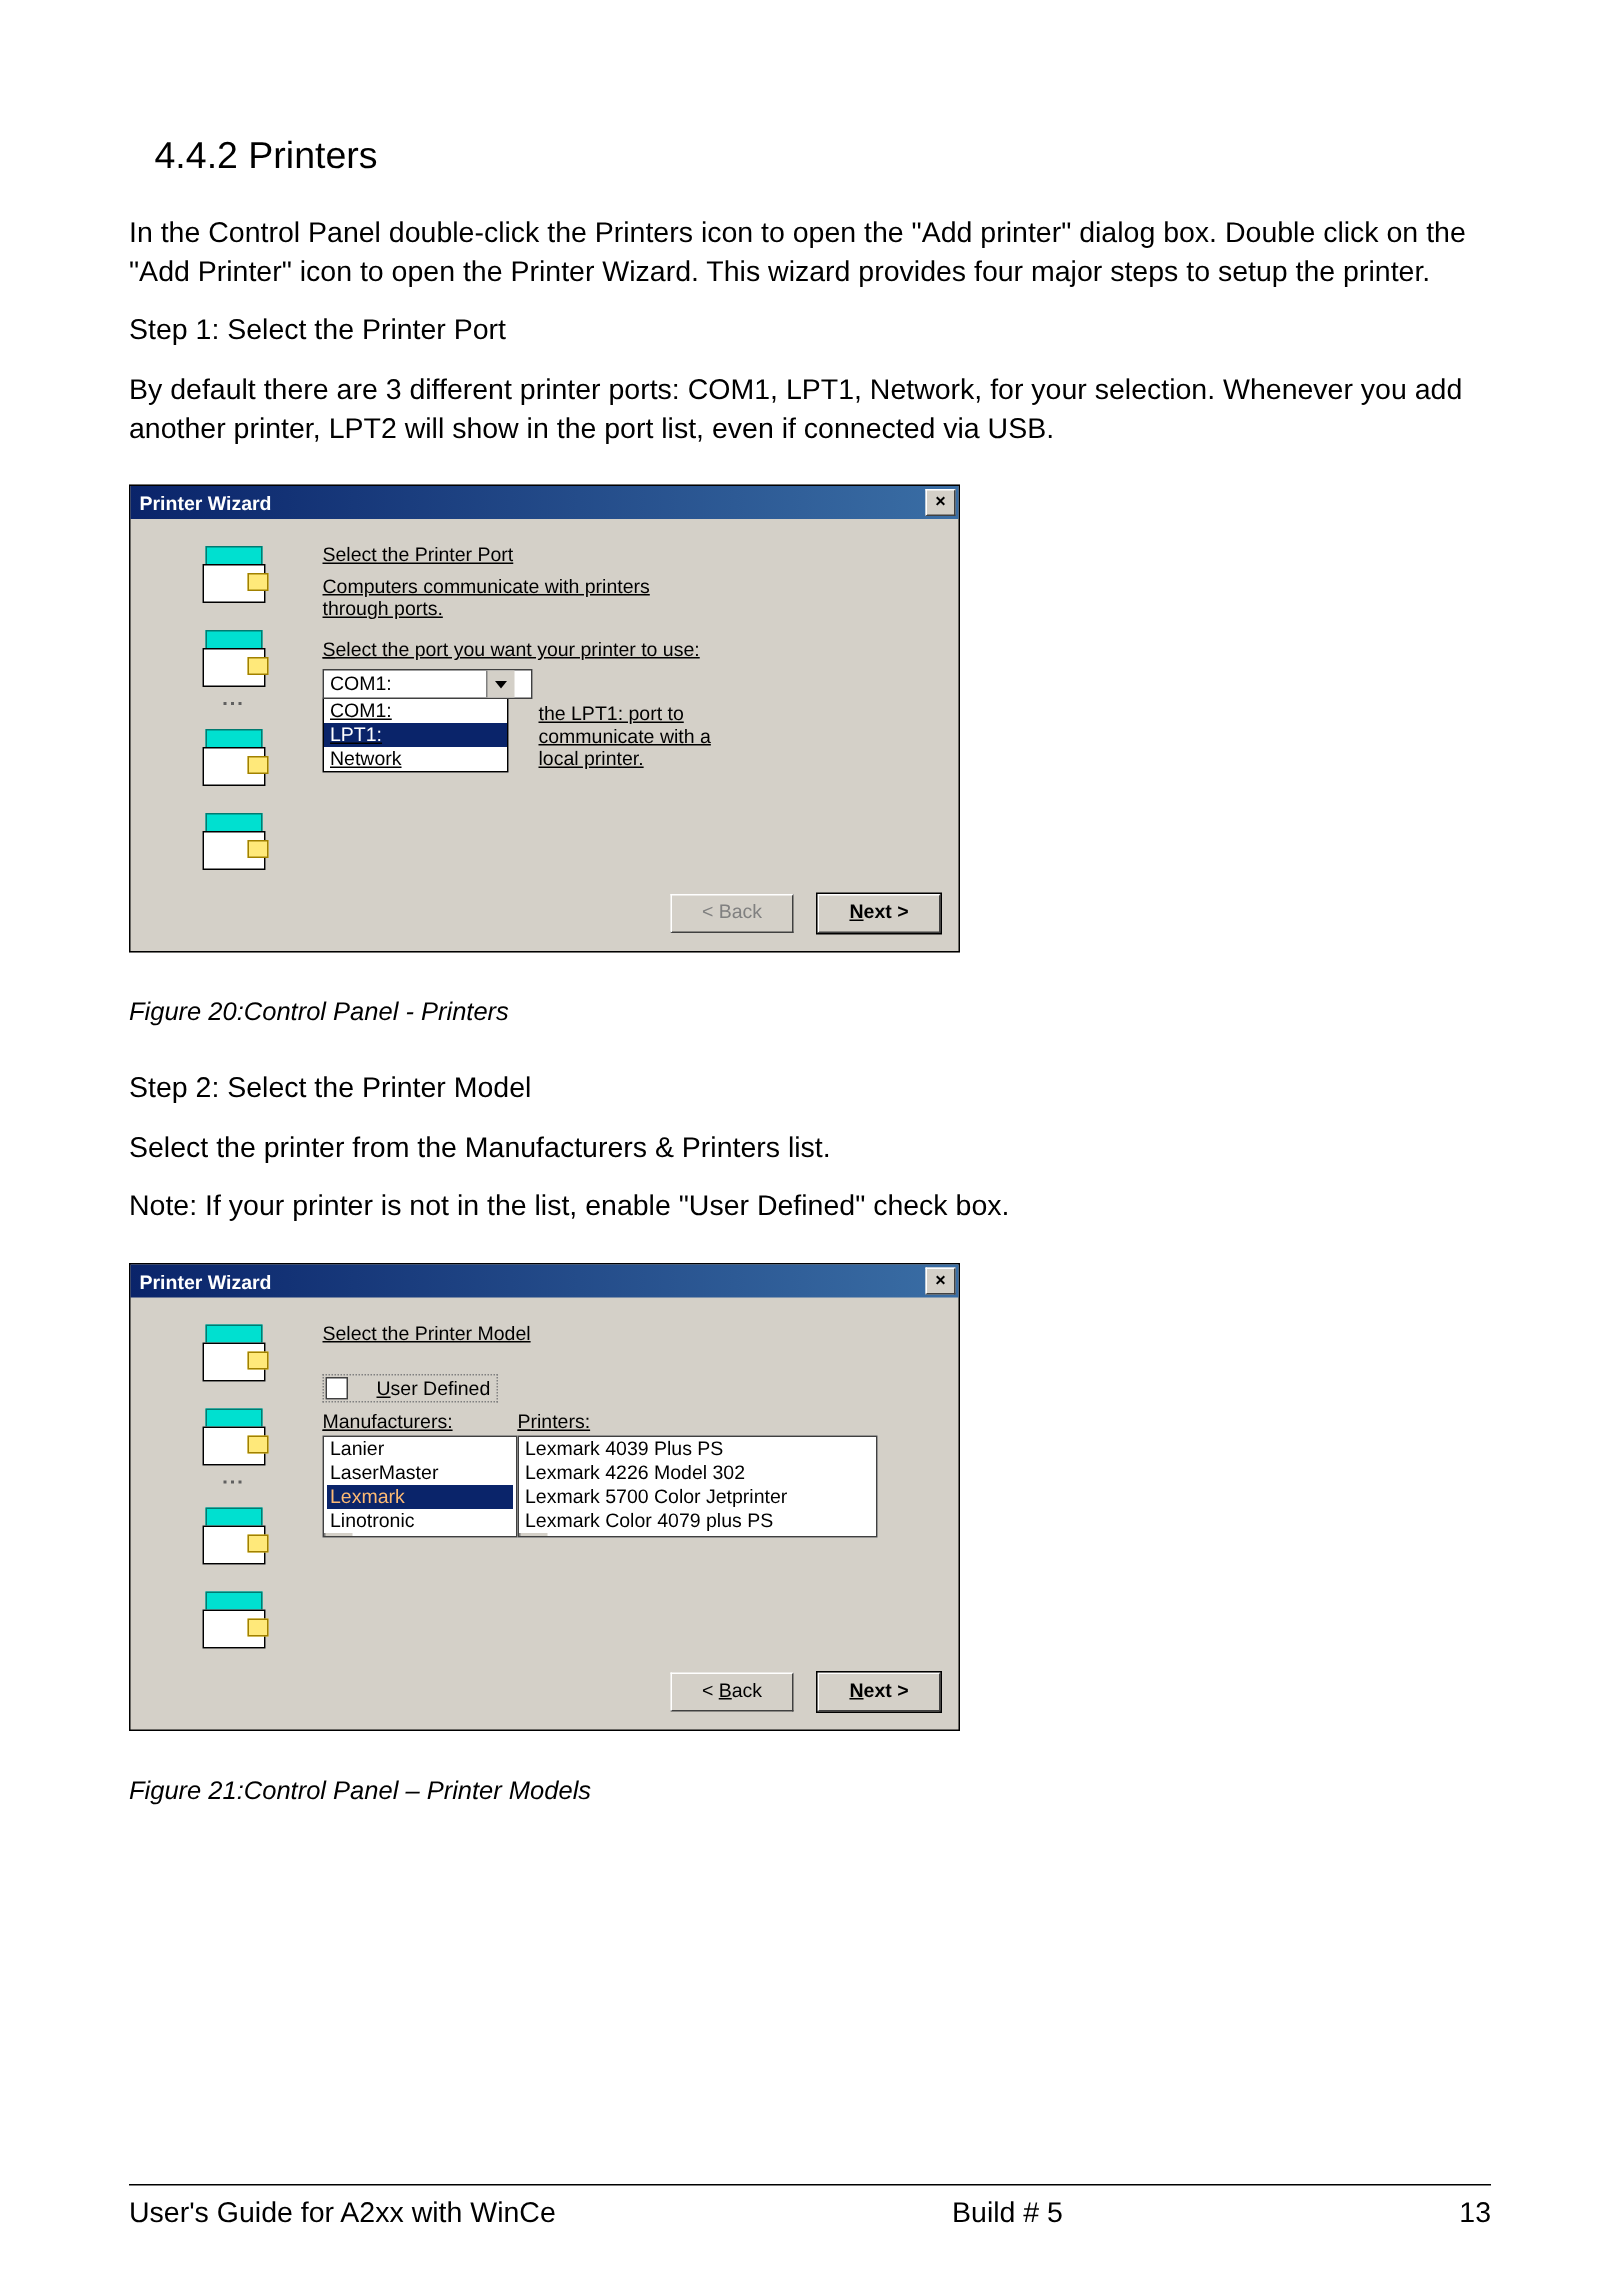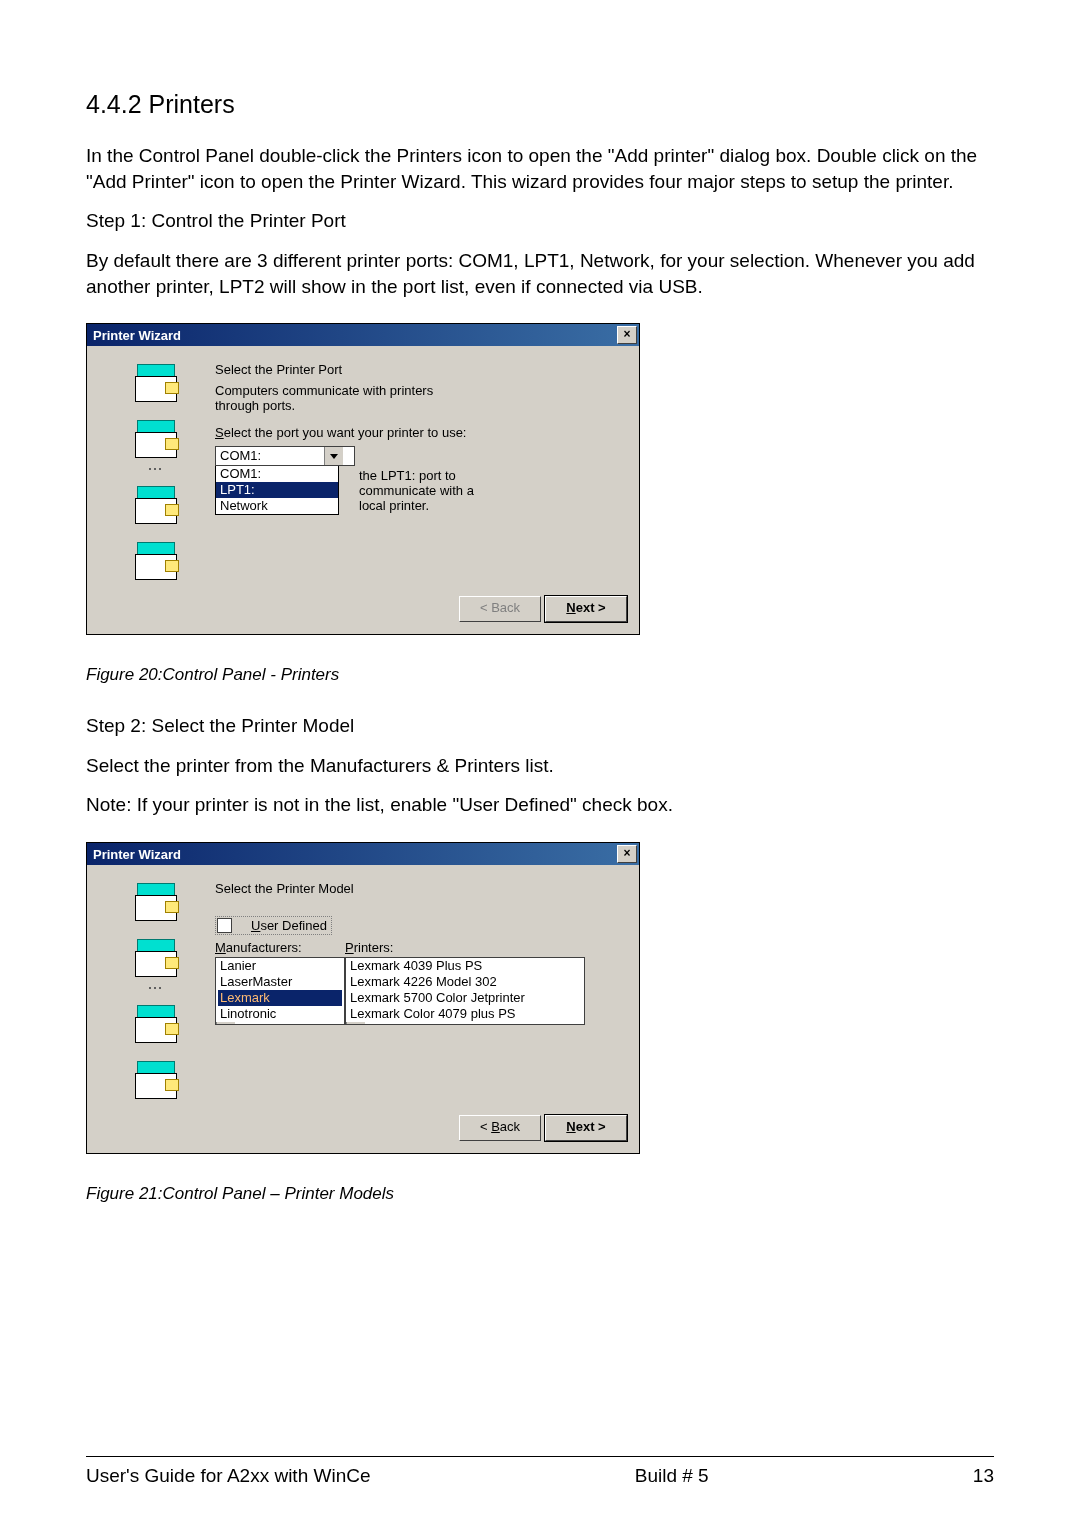--- a/index.html
+++ b/index.html
@@ -14,21 +14,21 @@
     min-height: 1527px;
     box-sizing: border-box;
     padding: 90px 86px 40px 86px;
     position: relative;
     display: flex;
     flex-direction: column;
   }
   .section-heading {
     font-size: 25px;
     font-weight: 400;
-    margin: 0 0 24px 0;
+    margin: 0 0 24px 17px;
   }
   .body-text {
     font-size: 19px;
     line-height: 1.35;
     margin: 0 0 14px 0;
   }
 
   
   .dialog {
     width: 552px;
@@ -62,20 +62,21 @@
     font-family: Arial, sans-serif;
     font-size: 12px;
     line-height: 14px;
     text-align: center;
     font-weight: bold;
   }
   .dialog-body {
     display: flex;
     padding: 10px 14px 0 8px;
     min-height: 230px;
+    text-decoration: underline;
   }
   .side-graphic {
     width: 120px;
     display: flex;
     flex-direction: column;
     gap: 14px;
     padding-top: 6px;
     align-items: center;
   }
   .printer-icon {
@@ -245,21 +246,21 @@
     height: 13px;
     border: 1px solid #404040;
     background: #fff;
     display: inline-block;
   }
 
   
   .btn-row {
     display: flex;
     justify-content: flex-end;
-    gap: 4px;
+    gap: 16px;
     padding: 10px 12px 12px 0;
   }
   .win-btn {
     min-width: 80px;
     height: 24px;
     border-top: 1px solid #fff;
     border-left: 1px solid #fff;
     border-right: 1px solid #404040;
     border-bottom: 1px solid #404040;
     background: #d4d0c8;
@@ -297,21 +298,21 @@
 </style>
 </head>
 <body>
 
 <div class="page">
 
   <h2 class="section-heading">4.4.2   Printers</h2>
 
   <p class="body-text">In the Control Panel double-click the Printers icon to open the "Add printer" dialog box. Double click on the "Add Printer" icon to open the Printer Wizard. This wizard provides four major steps to setup the printer.</p>
 
-  <p class="body-text">Step 1: Control the Printer Port</p>
+  <p class="body-text">Step 1: Select the Printer Port</p>
   <p class="body-text">By default there are 3 different printer ports: COM1, LPT1, Network, for your selection. Whenever you add another printer, LPT2 will show in the port list, even if connected via USB.</p>
 
   <div class="dialog">
     <div class="titlebar">
       <span>Printer Wizard</span>
       <div class="close-btn">×</div>
     </div>
     <div class="dialog-body">
       <div class="side-graphic">
         <div class="printer-icon">

